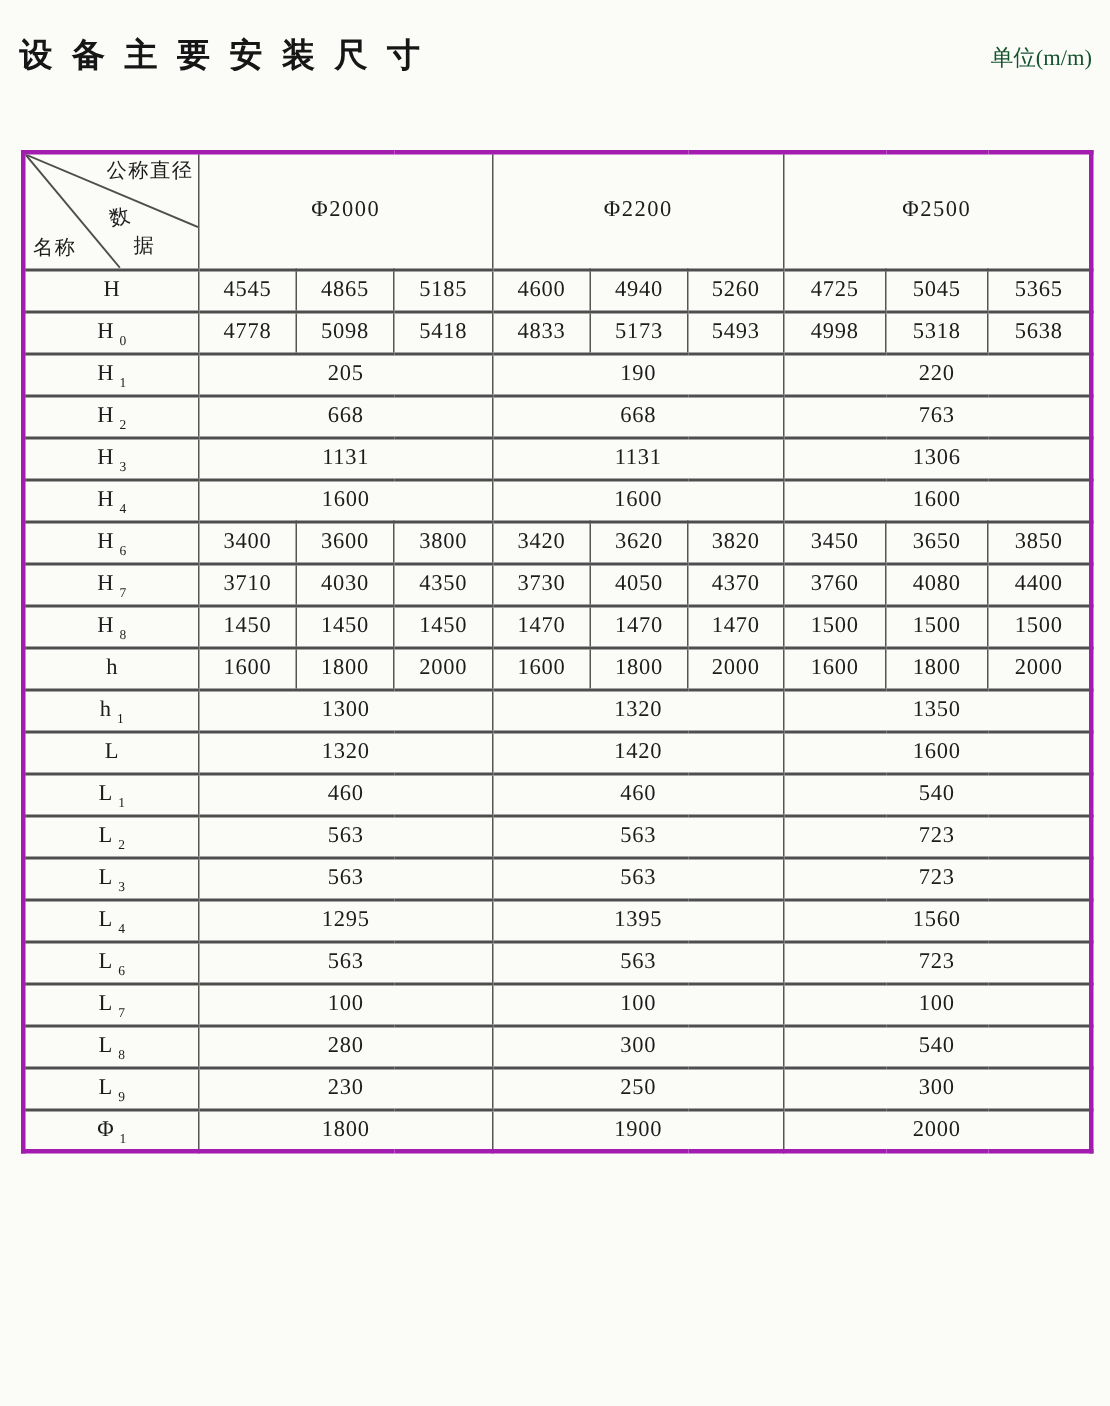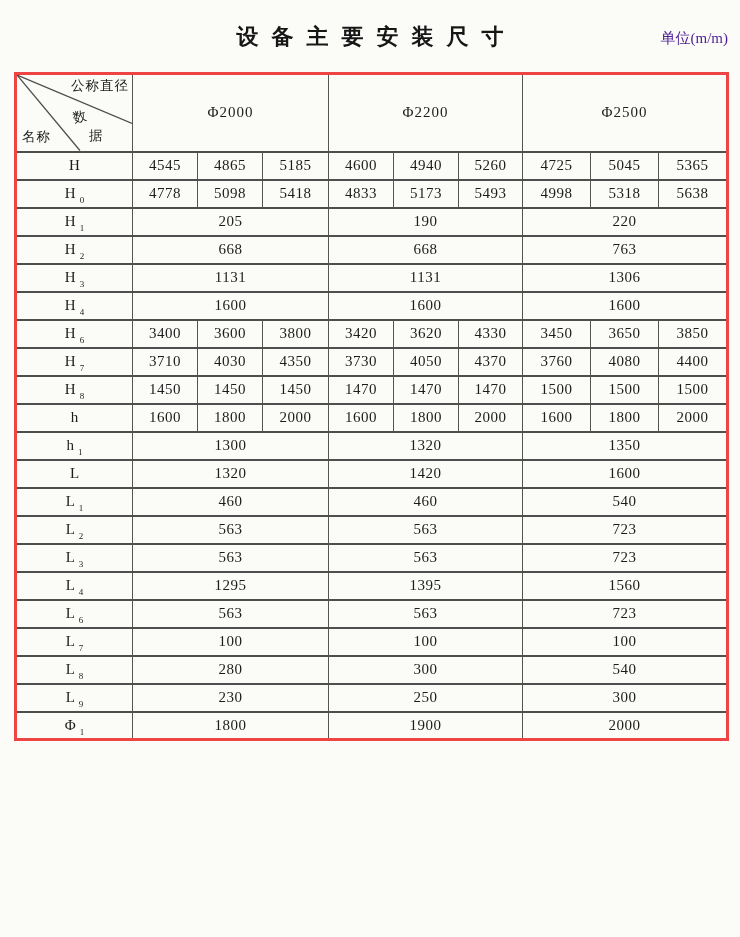--- a/index.html
+++ b/index.html
@@ -7,42 +7,42 @@
   body {
     position:relative;
     background:#fbfbf8;
     color:#1c1c1c;
     font-family:"Liberation Serif", serif;
     overflow:hidden;
   }
   .title {
     position:absolute;
     top:22px; left:0; width:100%;
-    text-align:center;
+    text-align:left;
     font-family:"Liberation Sans", sans-serif;
     font-weight:bold;
     font-size:22px;
     letter-spacing:13px;
     text-indent:13px;
     color:#161616;
   }
   .unit {
     position:absolute;
     top:29px; right:12px;
     font-size:15px;
     font-family:"Liberation Serif", serif;
-    color:#4c1d95;
+    color:#14532d;
   }
   table.dims {
     position:absolute;
-    top:72px; left:14px;
+    top:100px; left:14px;
     width:712px;
     border-collapse:collapse;
     table-layout:fixed;
-    border:3px solid #ef4444;
+    border:3px solid #a21caf;
     background:transparent;
   }
   .dims th, .dims td {
     border-top:2px solid #4e4e4e;
     border-bottom:2px solid #4e4e4e;
     border-left:1px solid #555;
     border-right:1px solid #555;
     text-align:center;
     vertical-align:middle;
     font-weight:normal;
@@ -168,21 +168,21 @@
         <td colspan="3" class="valm gstart">1600</td>
         <td colspan="3" class="valm gstart">1600</td>
       </tr>
       <tr>
         <th class="rowlabel"><span>H</span><sub class="subsc">6</sub></th>
         <td class="val gstart">3400</td>
         <td class="val">3600</td>
         <td class="val">3800</td>
         <td class="val gstart">3420</td>
         <td class="val">3620</td>
-        <td class="val">4330</td>
+        <td class="val">3820</td>
         <td class="val gstart">3450</td>
         <td class="val">3650</td>
         <td class="val">3850</td>
       </tr>
       <tr>
         <th class="rowlabel"><span>H</span><sub class="subsc">7</sub></th>
         <td class="val gstart">3710</td>
         <td class="val">4030</td>
         <td class="val">4350</td>
         <td class="val gstart">3730</td>

